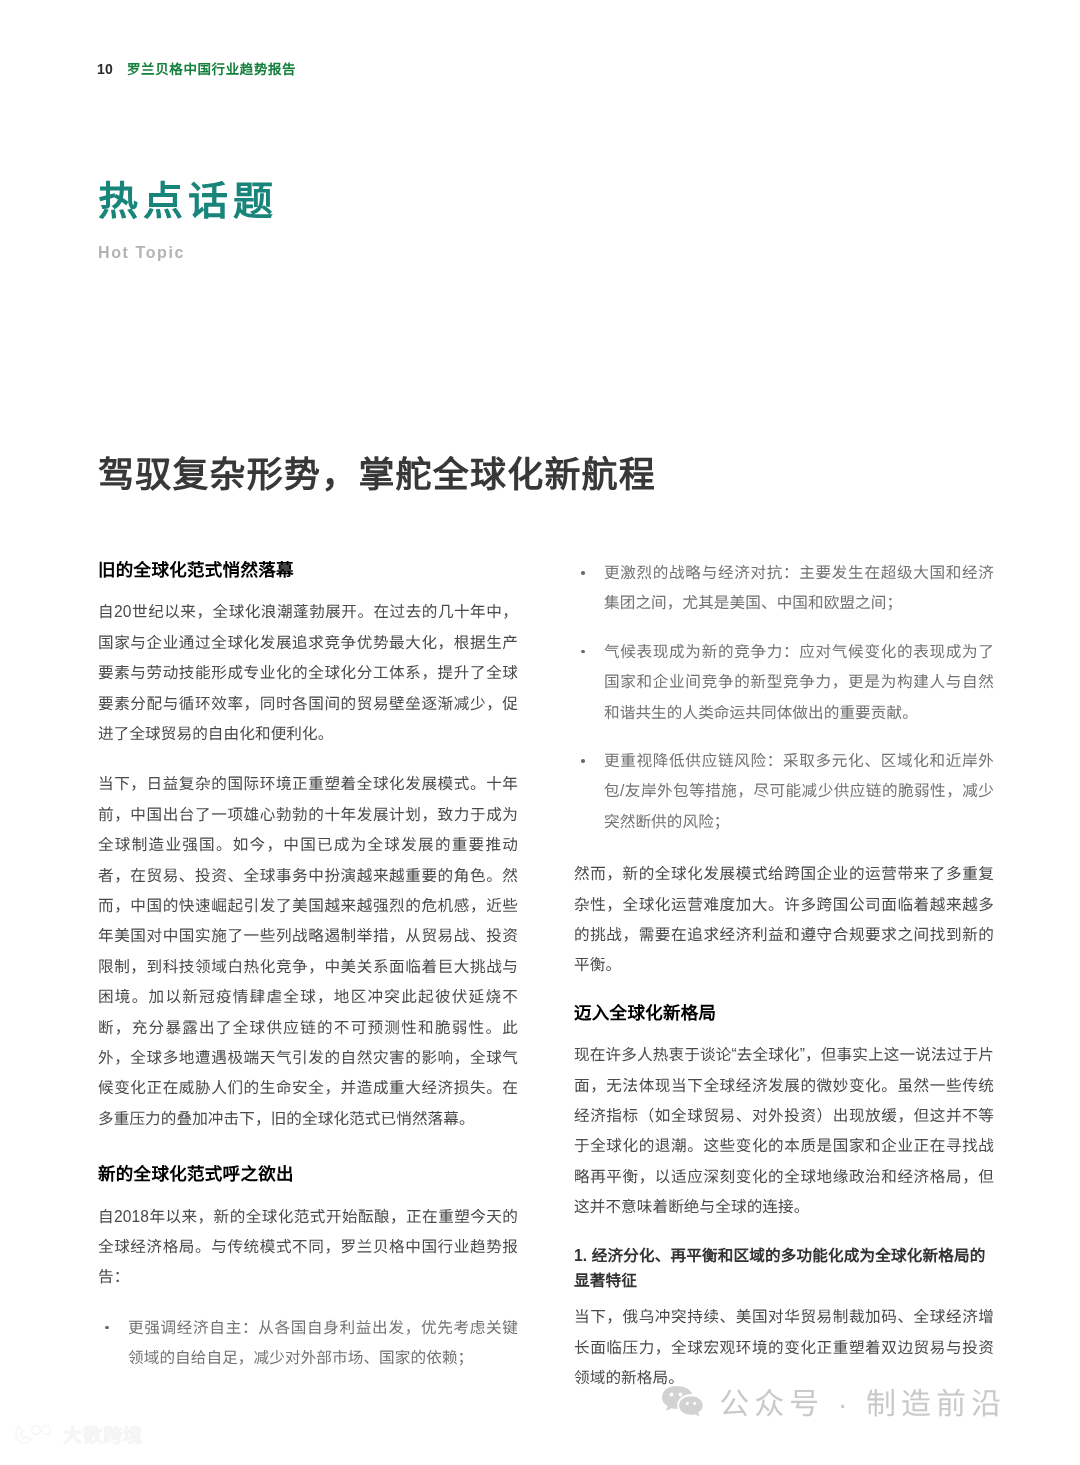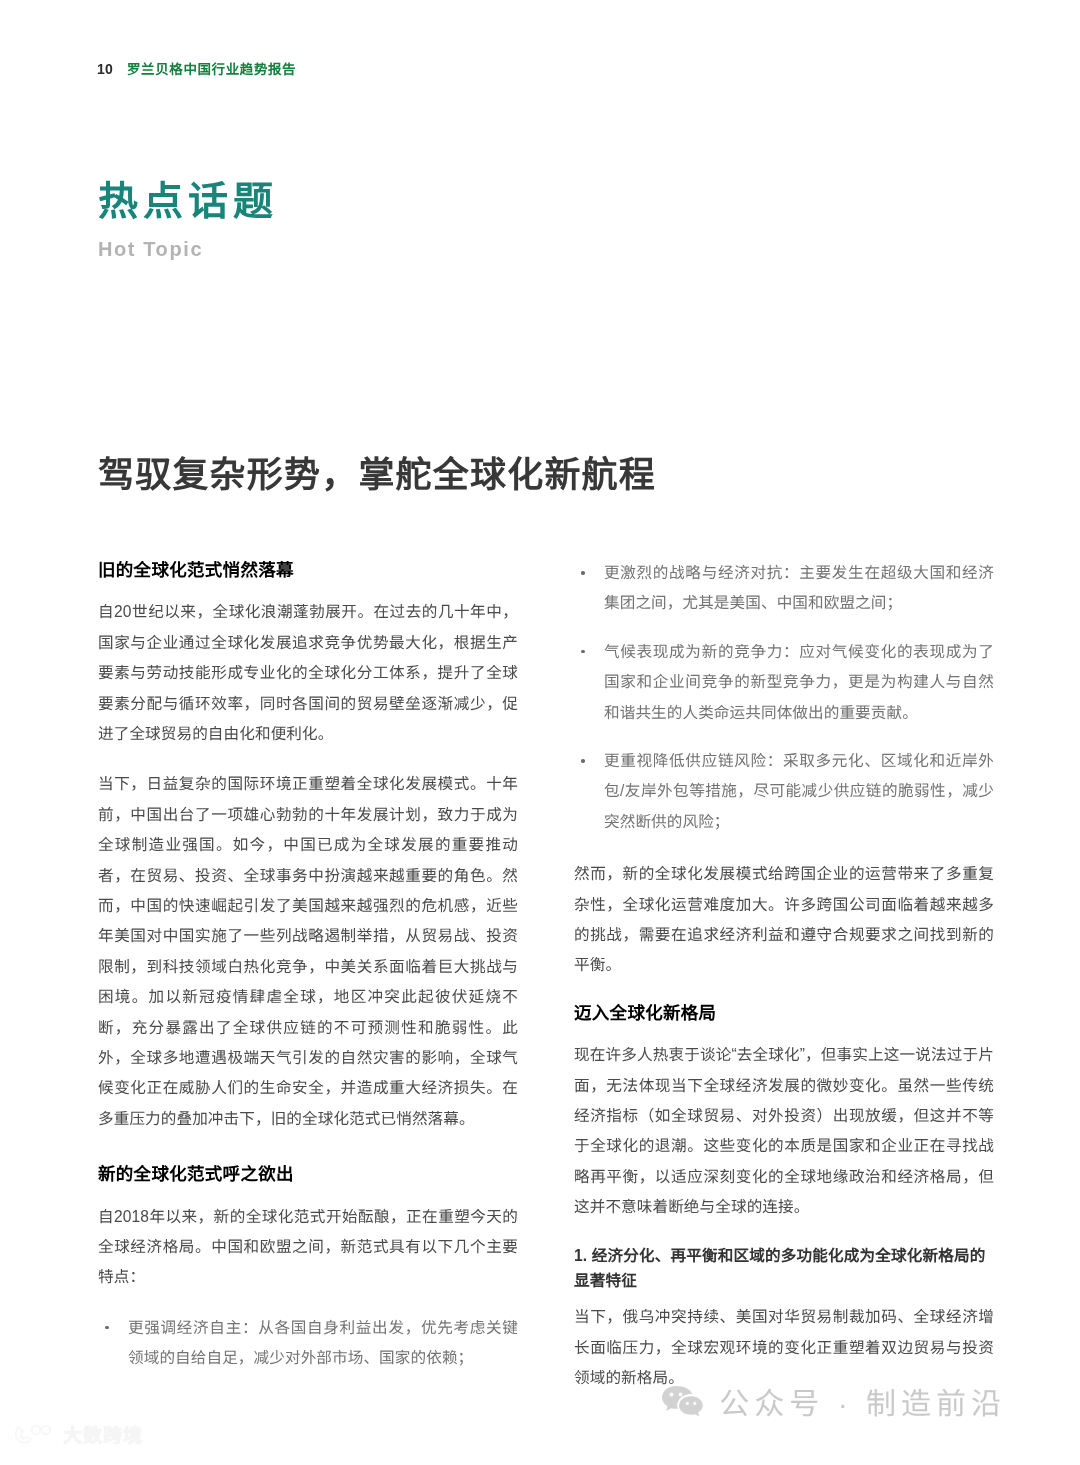--- a/index.html
+++ b/index.html
@@ -54,22 +54,22 @@
     left: 98px;
   }
   .kicker .kicker-cn {
     font-size: 40px;
     font-weight: bold;
     color: #19857a;
     letter-spacing: 5px;
     line-height: 1.15;
   }
   .kicker .kicker-en {
-    margin-top: 14px;
-    font-size: 20px;
+    margin-top: 20px;
+    font-size: 16px;
     font-weight: bold;
     color: #b3b3b3;
     letter-spacing: 1.6px;
   }
 
   
   .article-title {
     position: absolute;
     top: 452px;
     left: 98px;
@@ -218,21 +218,21 @@
     <div class="col">
 
       <h3 class="sec-head">旧的全球化范式悄然落幕</h3>
 
       <p class="body">自20世纪以来，全球化浪潮蓬勃展开。在过去的几十年中，国家与企业通过全球化发展追求竞争优势最大化，根据生产要素与劳动技能形成专业化的全球化分工体系，提升了全球要素分配与循环效率，同时各国间的贸易壁垒逐渐减少，促进了全球贸易的自由化和便利化。</p>
 
       <p class="body">当下，日益复杂的国际环境正重塑着全球化发展模式。十年前，中国出台了一项雄心勃勃的十年发展计划，致力于成为全球制造业强国。如今，中国已成为全球发展的重要推动者，在贸易、投资、全球事务中扮演越来越重要的角色。然而，中国的快速崛起引发了美国越来越强烈的危机感，近些年美国对中国实施了一些列战略遏制举措，从贸易战、投资限制，到科技领域白热化竞争，中美关系面临着巨大挑战与困境。加以新冠疫情肆虐全球，地区冲突此起彼伏延烧不断，充分暴露出了全球供应链的不可预测性和脆弱性。此外，全球多地遭遇极端天气引发的自然灾害的影响，全球气候变化正在威胁人们的生命安全，并造成重大经济损失。在多重压力的叠加冲击下，旧的全球化范式已悄然落幕。</p>
 
       <h3 class="sec-head" style="margin-top:28px;">新的全球化范式呼之欲出</h3>
 
-      <p class="body gap-after">自2018年以来，新的全球化范式开始酝酿，正在重塑今天的全球经济格局。中国和欧盟之间，新范式具有以下几个主要特点：</p>
+      <p class="body gap-after">自2018年以来，新的全球化范式开始酝酿，正在重塑今天的全球经济格局。与传统模式不同，罗兰贝格中国行业趋势报告：</p>
 
       <ul class="bullets">
         <li>
           <span class="dot"></span>
           <span>更强调经济自主：从各国自身利益出发，优先考虑关键领域的自给自足，减少对外部市场、国家的依赖；</span>
         </li>
       </ul>
 
     </div>
 

